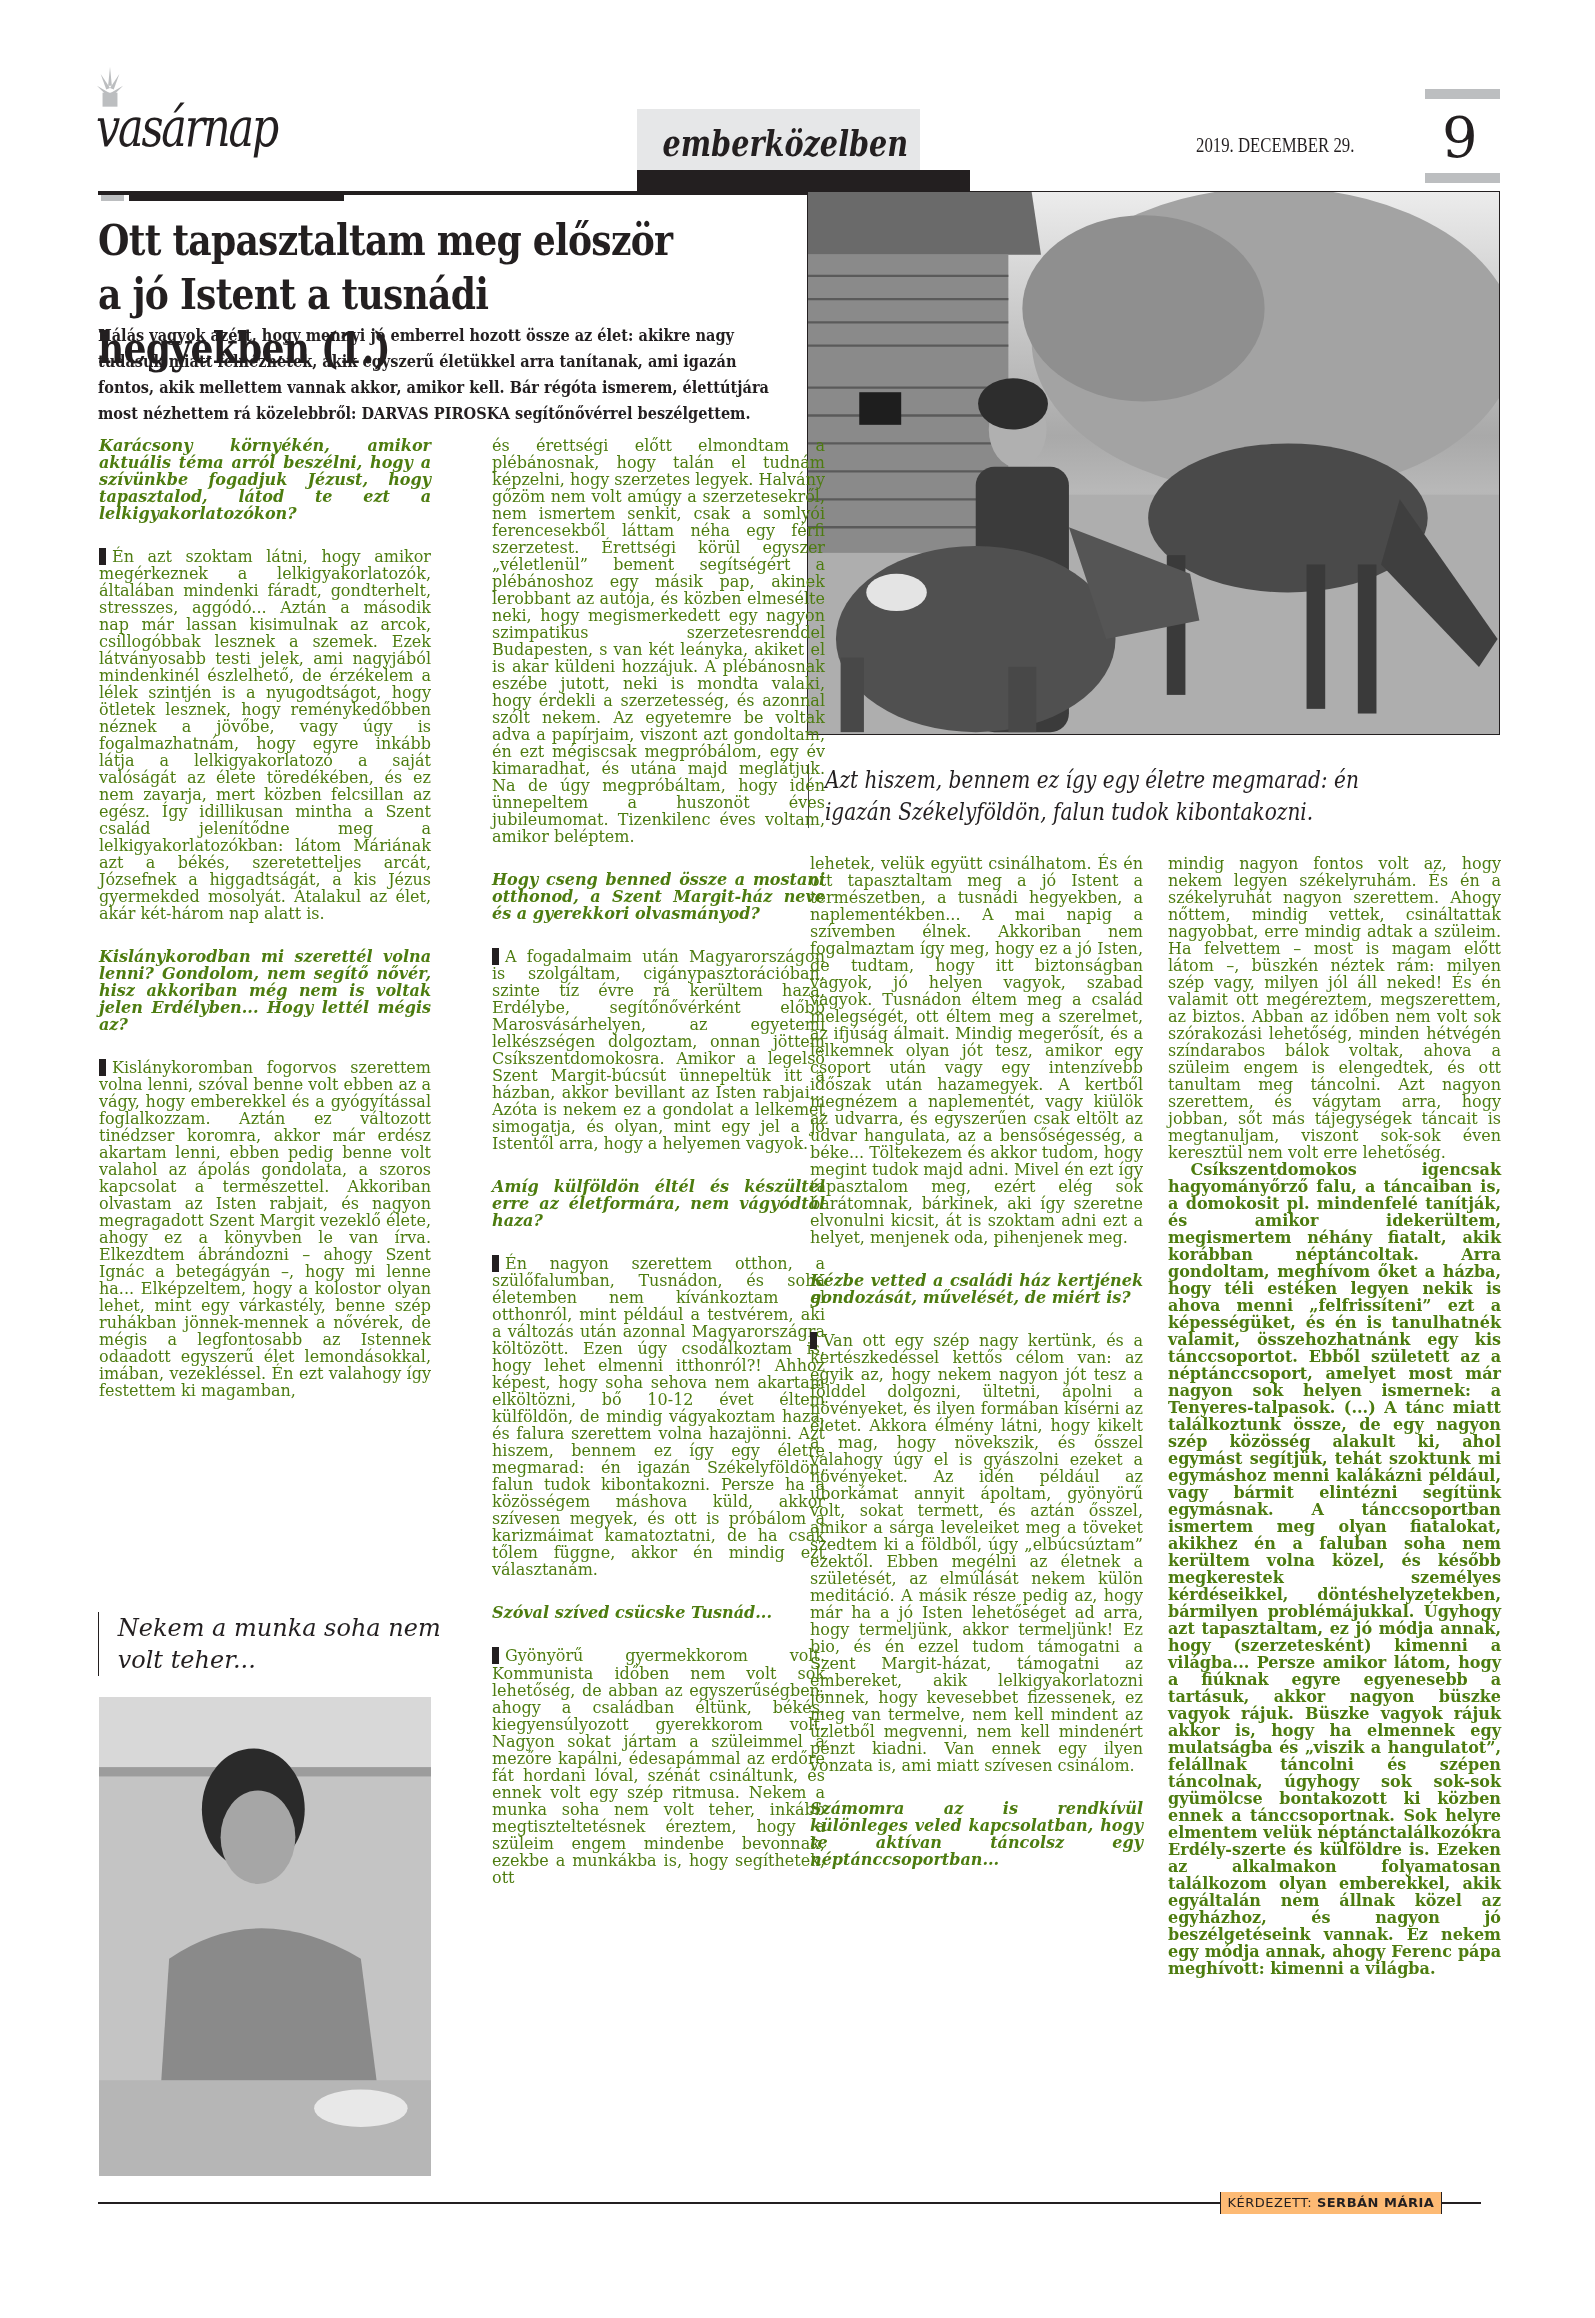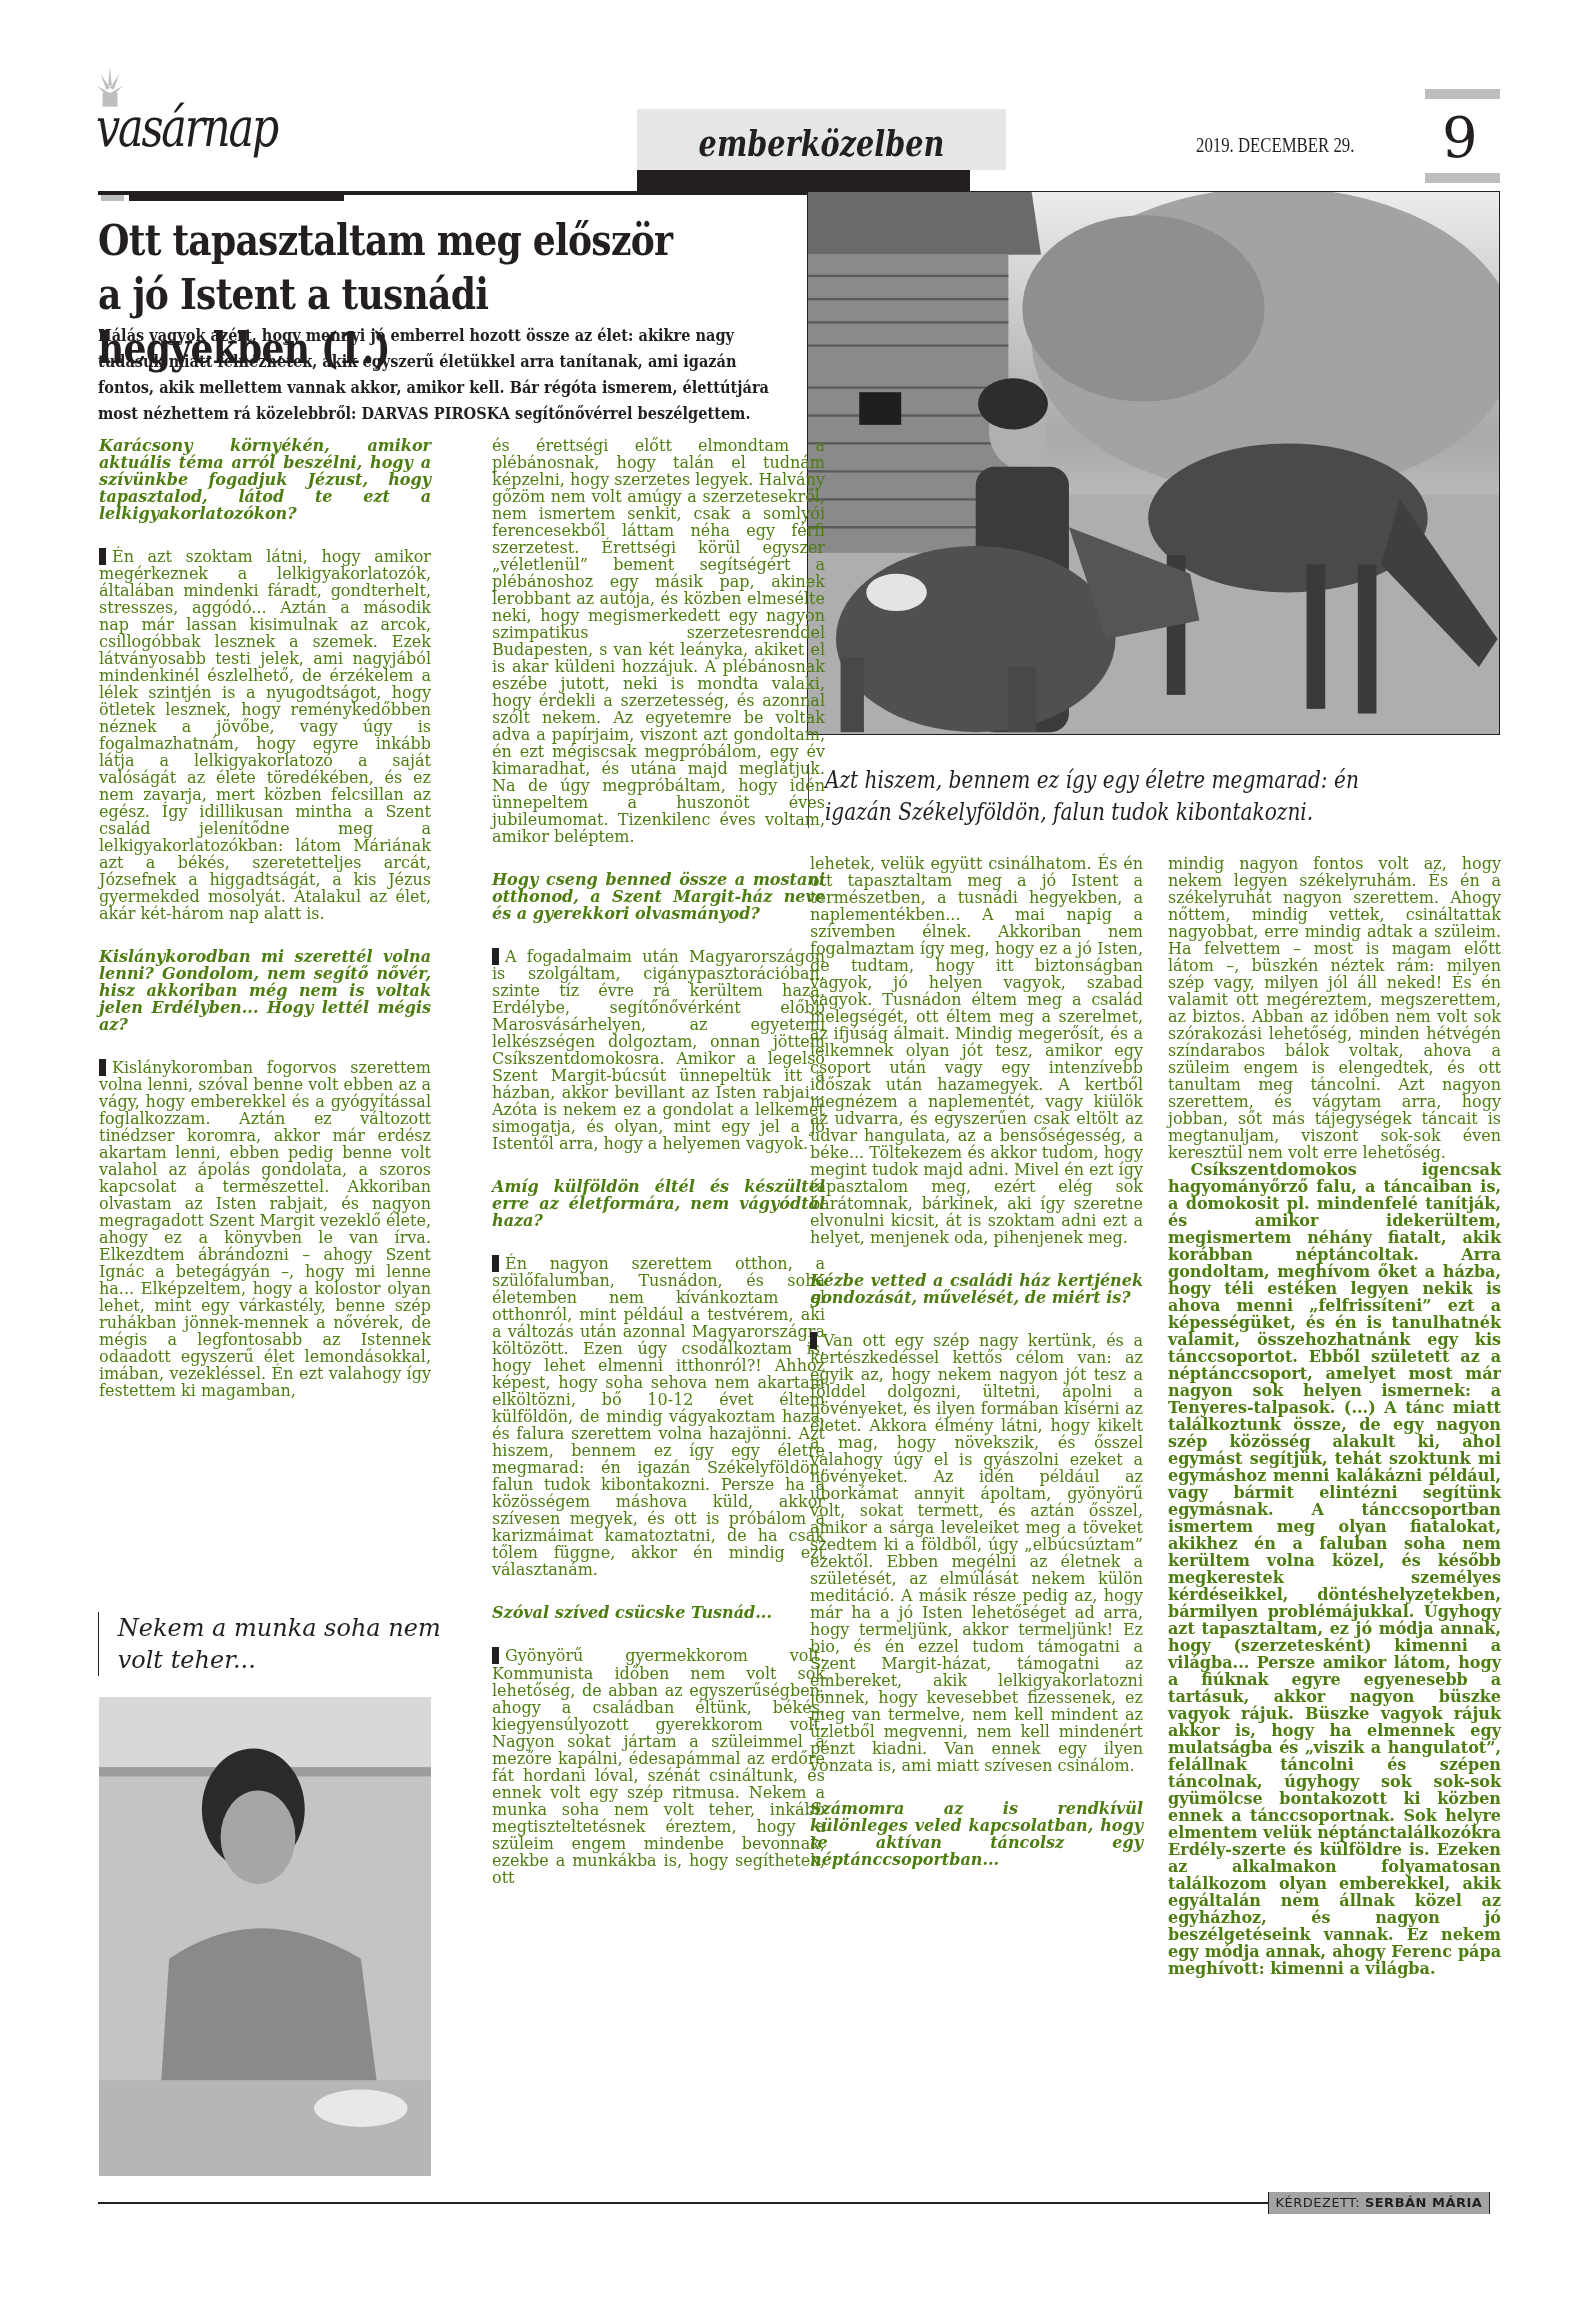--- a/index.html
+++ b/index.html
@@ -4,21 +4,21 @@
 <style>
   html, body { margin:0; padding:0; background:#fff; }
   body { width:1595px; height:2319px; position:relative; overflow:hidden; color:#231f20; font-family:"DejaVu Serif", serif; }
   .abs { position:absolute; }
   
   #logo { left:96px; top:100px; width:252px; height:65px; }
   #logo .word { position:absolute; left:0; top:0; font-family:"DejaVu Serif", serif; font-style:italic; font-size:55px; letter-spacing:-2.8px; transform:scaleX(0.78); transform-origin:left top; color:#231f20; line-height:1; }
   #logo .spark { position:absolute; left:0; top:-33px; width:28px; height:42px; }
   #logo .bar { position:absolute; left:33px; top:93px; width:215px; height:7.5px; background:#231f20; }
   #logo .barsq { position:absolute; left:4.7px; top:93px; width:23.4px; height:7.5px; background:#bcbec0; }
-  #section { left:637px; top:109px; width:369px; height:61px; background:#e6e7e8; }
+  #section { left:637px; top:109px; width:283px; height:61px; background:#e6e7e8; }
   #section span { display:block; text-align:center; font-style:italic; font-weight:bold; font-size:35px; line-height:70px; transform:scaleX(0.82); color:#231f20; }
   #section-bar { left:637px; top:170px; width:333px; height:21.5px; background:#231f20; }
   #date { left:1196px; top:133px; font-family:"Liberation Serif", serif; font-size:21.5px; transform:scaleX(0.78); transform-origin:left top; color:#231f20; }
   #pagenum { left:1442px; top:110px; font-family:"DejaVu Serif", serif; font-size:56px; line-height:1; color:#231f20; }
   .pnbar { left:1425px; width:75px; height:10.3px; background:#bcbec0; }
   #top-rule { left:98px; top:191px; width:1402px; height:3.7px; background:#231f20; }
   
   #headline { left:98px; top:213px; width:701px; font-family:"DejaVu Serif", serif; font-weight:bold; font-size:43px; line-height:54px; letter-spacing:-0.9px; transform:scaleX(0.84); transform-origin:left top; color:#231f20; }
   #lead { left:98px; top:322px; width:832px; font-family:"DejaVu Serif", serif; font-weight:bold; font-size:17.3px; line-height:26px; transform:scaleX(0.84); transform-origin:left top; color:#231f20; }
   
@@ -35,21 +35,21 @@
   .col .a:last-child { margin-bottom:0; }
   .col .ind { text-indent:22.4px;font-weight:bold; }
   .mark { display:inline-block; width:6.5px; height:17px; background:#231f20; vertical-align:-2.8px; margin-right:6.5px; }
   #col1 { left:99px; top:437px; width:332px; }
   #col2 { left:456px; top:437px; width:333px;margin-left:36px; }
   #col3 { left:810px; top:855px; width:333px; }
   #col4 { left:1168px; top:855px; width:333px; }
   #portrait { left:99px; top:1697px; width:332px; height:479px; background:#bdbdbd; overflow:hidden; }
   
   #bottom-rule { left:98px; top:2202px; width:1383px; height:1.9px; background:#231f20; }
-  #byline { left:1268px; top:2192px; background:#a3a3a3; padding:0 6.5px; font-family:"DejaVu Sans", sans-serif; font-size:13px; letter-spacing:0.5px; line-height:22.4px; border-left:1.4px solid #231f20; border-right:1.4px solid #231f20; color:#231f20; }
+  #byline { left:1220px; top:2192px; background:#fdba74; padding:0 6.5px; font-family:"DejaVu Sans", sans-serif; font-size:13px; letter-spacing:0.5px; line-height:22.4px; border-left:1.4px solid #231f20; border-right:1.4px solid #231f20; color:#231f20; }
   #byline b { font-weight:bold; }
 </style>
 </head>
 <body>
 
 <div id="logo" class="abs">
   <svg class="spark" viewBox="0 0 60 90">
     <g fill="#bcbec0">
       <polygon points="30,0 34,40 26,40"></polygon>
       <polygon points="10,15 30,45 22,48"></polygon>

